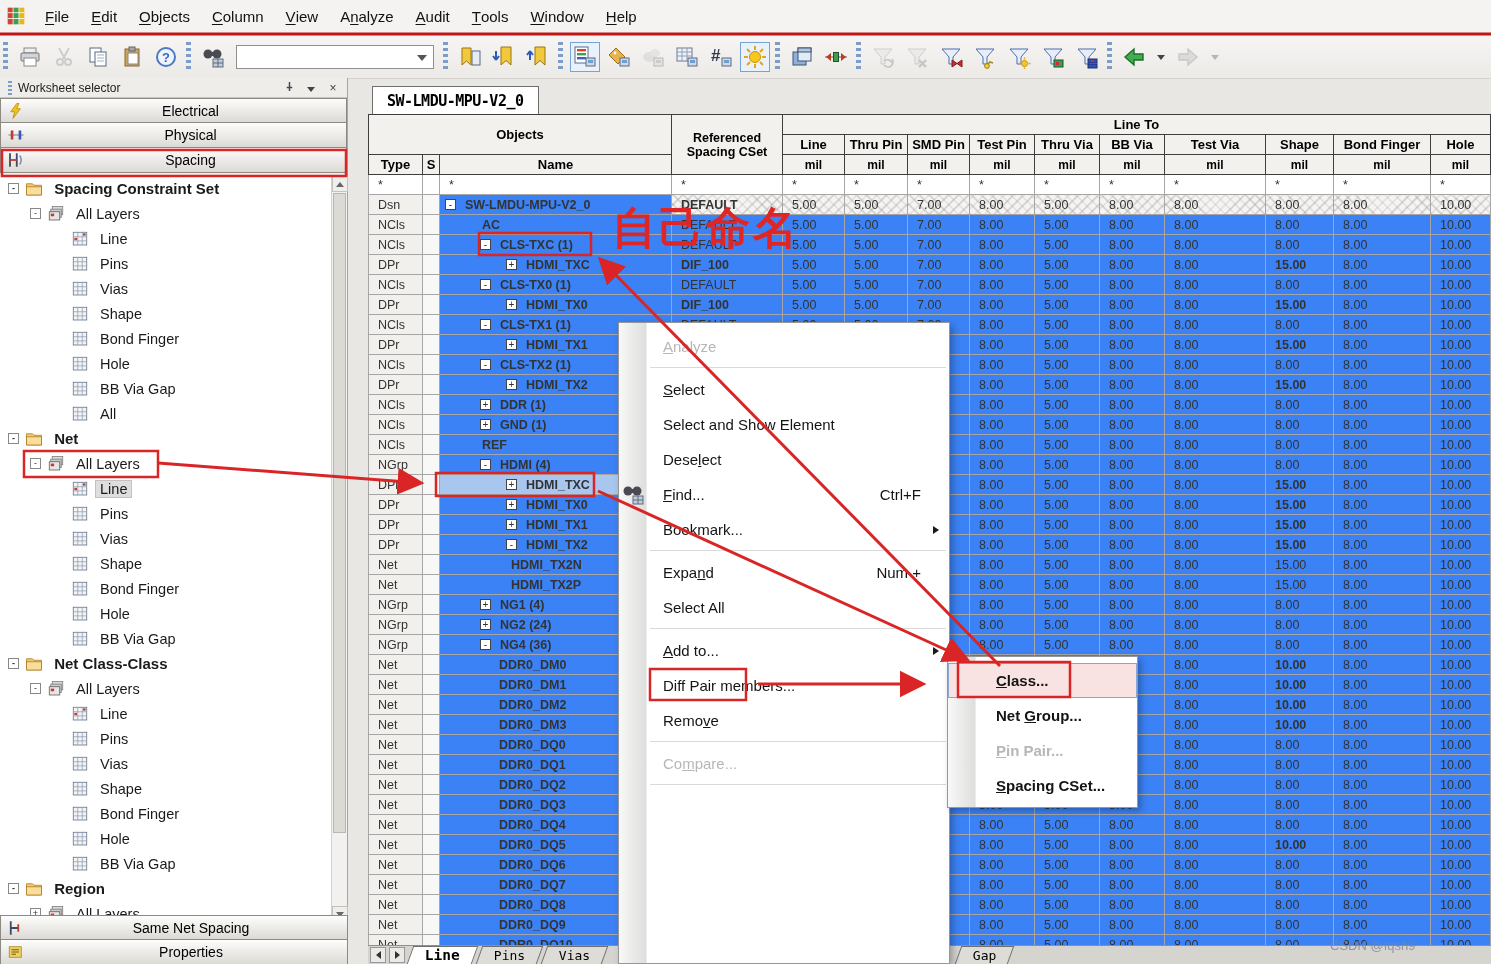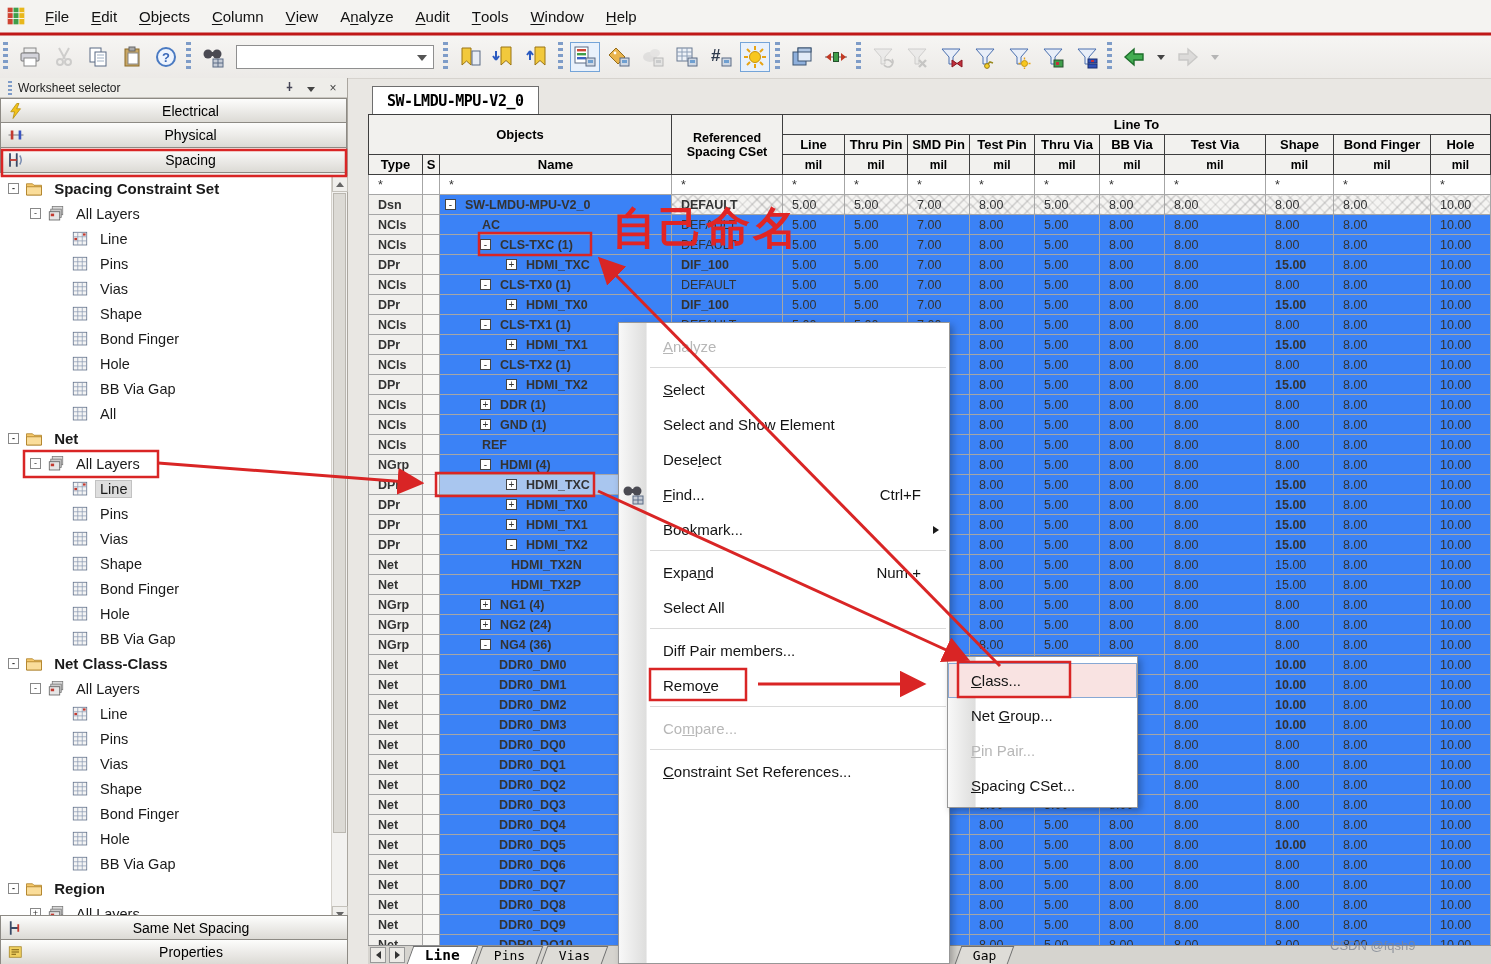--- a/index.html
+++ b/index.html
@@ -78,21 +78,21 @@
              display:flex; align-items:center; letter-spacing:-.5px; }
   #grid { position:absolute; left:20px; top:36px; border-collapse:collapse; table-layout:fixed;
           background:#3b82f6; border:1px solid #3c3c3c; }
   #grid th { background:#f2f1ee; border:1px solid #3e3e3e; font-size:13px; font-weight:bold;
              color:#000; padding:0; height:20px; overflow:hidden; }
   #grid th.unit { font-size:12px; }
   #grid td { border:1px solid #a6a6a6; height:20px; font-size:12.5px; color:#333;
              padding:0 0 0 9px; overflow:hidden; white-space:nowrap; }
   #grid tr { height:20px; }
   td.ftr { background:#fff; color:#333; font-size:12px; padding-left:4px; border-color:#9a9a9a; }
-  td.type { background:#f1f0ed; font-weight:bold; color:#0a0a0a; padding-left:5px; border-color:#8d8d8d; }
+  td.type { background:#f1f0ed; font-weight:normal; color:#0a0a0a; padding-left:5px; border-color:#8d8d8d; }
   td.scol { background:#f8f8f6; border-color:#8d8d8d; }
   td.namec { padding:0; position:relative; font-weight:bold; font-size:13px; color:#000;
              border-right:1px solid #4a4a4a; }
   td.namec.sel { background:#a9c6ef; }
   td.csetc { color:#0d0d0d; padding-left:6px; border-right:1px solid #4a4a4a; }
   .bluev { color:#2626c4; font-weight:bold; }
   td.hatch { background-color:#f5f4f2;
     background-image:repeating-linear-gradient(45deg,rgba(150,150,150,.45) 0 1px,transparent 1px 7px),
                      repeating-linear-gradient(-45deg,rgba(150,150,150,.45) 0 1px,transparent 1px 7px); }
   .gexp { position:absolute; top:4px; width:11px; height:11px; border:1px solid #444; background:#fff;
@@ -115,21 +115,21 @@
 
   
   .menu { position:absolute; background:#fff; border:1px solid #979797;
           box-shadow:3px 3px 7px rgba(0,0,0,.28); padding-top:6px; z-index:40; }
   .menu::before { content:''; position:absolute; left:0; top:0; bottom:0; width:27px;
           background:linear-gradient(to right,#f8f8f8,#dededd); border-right:1px solid #ececec; }
   #ctx { left:618px; top:322px; width:332px; height:642px; }
   #sub { left:947px; top:656px; width:191px; height:152px; z-index:45; }
   .mi { height:35px; line-height:35px; position:relative; padding-left:44px; font-size:15px;
         color:#141414; white-space:nowrap; }
-  #sub .mi { padding-left:23px; }
+  #sub .mi { padding-left:48px;font-weight:bold; }
   .mi.disabled { color:#b7b7b7; }
   .mi.hl { background:#f9e3e2; box-shadow:inset 0 0 0 1px #87a8d4; }
   .mi .sc { position:absolute; right:28px; }
   .mi .subarr { position:absolute; right:10px; top:13.5px; width:0; height:0;
         border-left:6px solid #1a1a1a; border-top:4px solid transparent; border-bottom:4px solid transparent; }
   .mi .gicon { position:absolute; left:2px; top:5px; width:24px; height:24px; }
   .msep { height:1px; background:#dadada; margin:3px 3px 4px 31px; }
 
   
   #anno { position:absolute; left:0; top:0; width:1491px; height:964px;
@@ -1539,26 +1539,26 @@
           <circle cx="16" cy="9" r="4.5" fill="#4a4a52"></circle>
           <rect x="7" y="7" width="9" height="4" fill="#4a4a52"></rect>
           <rect x="12" y="14" width="10" height="8" fill="#c6ccd6" stroke="#5a6b84"></rect>
           <path d="M12 18 h10 M17 14 v8" stroke="#5a6b84"></path>
         </svg></span><span><u>F</u>ind...</span><span class="sc">Ctrl+F</span></div>
     <div class="mi"><span>Bookmark...</span><span class="subarr"></span></div>
     <div class="msep"></div>
     <div class="mi"><span>Expa<u>n</u>d</span><span class="sc">Num +</span></div>
     <div class="mi"><span>Select All</span></div>
     <div class="msep"></div>
+    <div class="mi"><span><u>A</u>dd to...</span><span class="subarr"></span></div>
     <div class="mi"><span>Diff Pair members...</span></div>
     <div class="mi"><span>Remo<u>v</u>e</span></div>
     <div class="msep"></div>
     <div class="mi disabled"><span>Co<u>m</u>pare...</span></div>
     <div class="msep"></div>
-    <div class="mi"><span><u>C</u>onstraint Set References...</span></div>
   </div>
 <div id="sub" class="menu">
     <div class="mi hl"><span><u>C</u>lass...</span></div>
     <div class="mi"><span>Net <u>G</u>roup...</span></div>
     <div class="mi disabled"><span><u>P</u>in Pair...</span></div>
     <div class="mi"><span><u>S</u>pacing CSet...</span></div>
   </div>
 
 <div id="anno-note">自己命名</div>
 <div id="watermark">CSDN @fqsh9</div>

